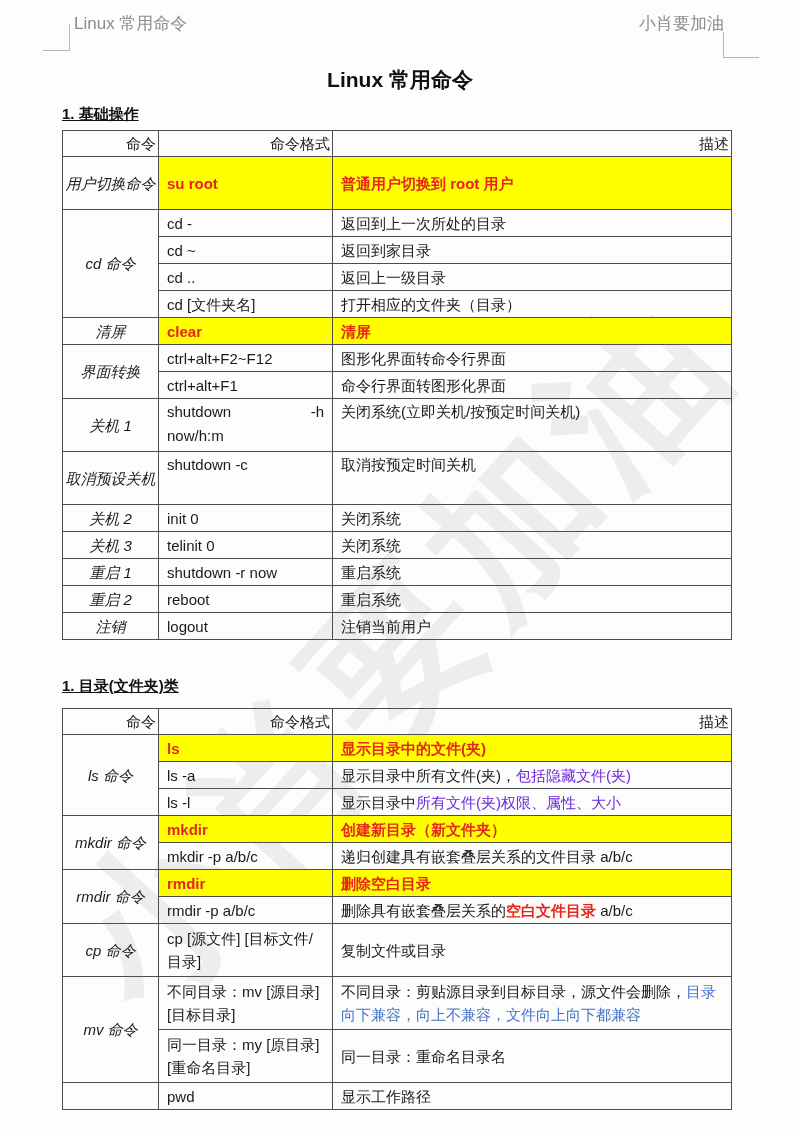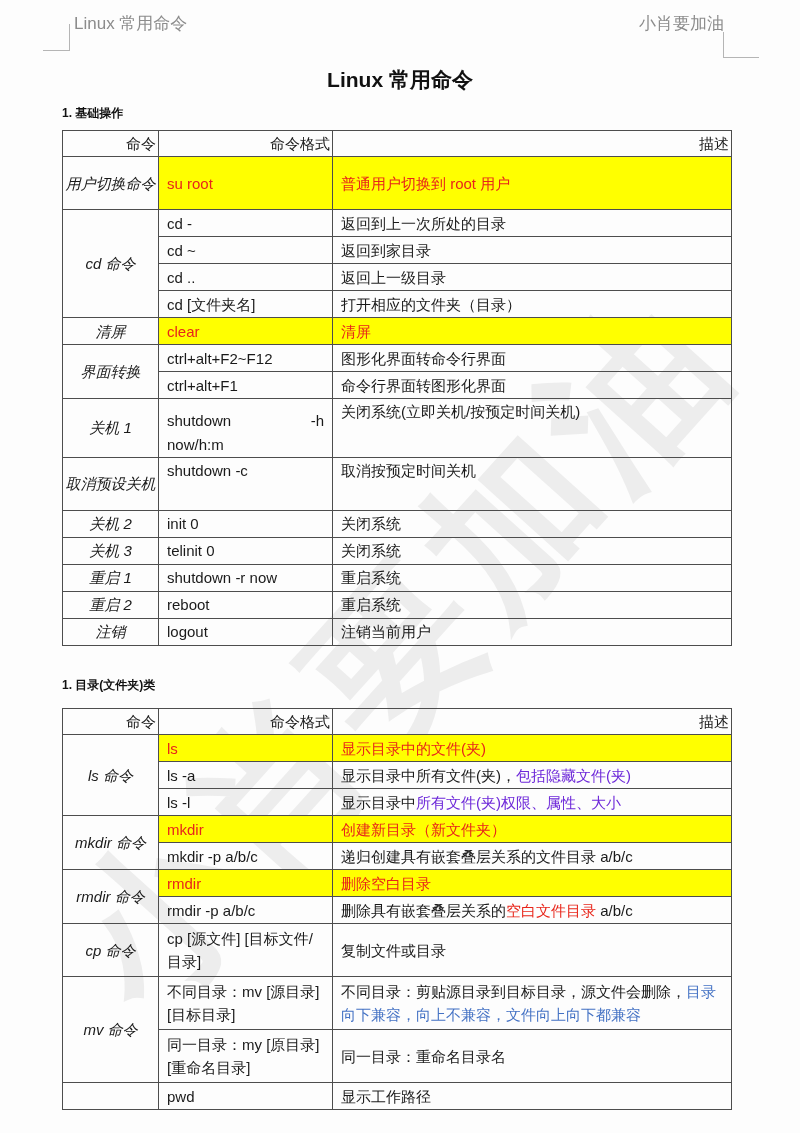--- a/index.html
+++ b/index.html
@@ -15,36 +15,36 @@
     pointer-events:none;user-select:none;
   }
   .layer{position:absolute;left:0;top:0;width:800px;height:984px;z-index:1;}
   .hdr-left{position:absolute;left:74px;top:12px;font-size:17px;color:#8c8c8c;}
   .hdr-right{position:absolute;right:76px;top:12px;font-size:17px;color:#8c8c8c;}
   .mark{position:absolute;border:0 solid #b5b5b5;}
   .mark-left{left:43px;top:24px;width:26px;height:26px;border-right-width:1px;border-bottom-width:1px;}
   .mark-right{left:723px;top:32px;width:35px;height:25px;border-left-width:1px;border-bottom-width:1px;}
   .doc-title{position:absolute;left:0;top:66px;width:100%;text-align:center;
     font-size:21px;font-weight:bold;color:#111;}
-  .sec-heading{position:absolute;left:62px;font-size:12px;font-weight:bold;color:#111;}
+  .sec-heading{position:absolute;left:62px;font-size:15px;font-weight:bold;color:#111;text-decoration:underline;}
   .sec1{top:105px;} .sec2{top:677px;}
   table{border-collapse:collapse;table-layout:fixed;position:absolute;left:62px;
     background:transparent;}
   .t1{top:130px;} .t2{top:708px;}
   col.c1{width:96px;} col.c2{width:174px;} col.c3{width:399px;}
   td,th{border:1px solid #4d4d4d;font-size:15px;font-weight:normal;
     padding:1px 8px;vertical-align:middle;background:transparent;line-height:1.55;}
   th{text-align:right;height:22px;padding:1px 2px;}
   td.lbl{text-align:center;padding:1px 2px;font-style:italic;}
   td.hl{background:#ffff00;}
-  .red{color:#e8251a;font-weight:normal;}
+  .red{color:#e8251a;font-weight:bold;}
   .orange{color:#6d28d9;font-weight:normal;text-align:center;}
   .blue{color:#4472c4;}
   tr.h1>td{height:24px;} tr.h2>td{height:50px;}
-  .just{display:flex;justify-content:space-between;margin-top:9px;}
+  .just{display:flex;justify-content:space-between;}
 </style>
 </head>
 <body>
 
 <div class="watermark">小肖要加油</div>
 
 <div class="layer">
   <span class="hdr-left">Linux 常用命令</span>
   <span class="hdr-right">小肖要加油</span>
   <span class="mark mark-left"></span>

